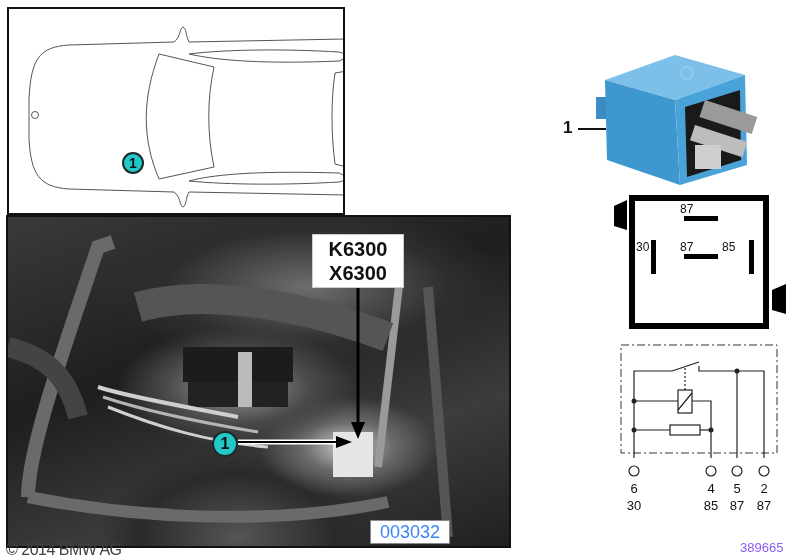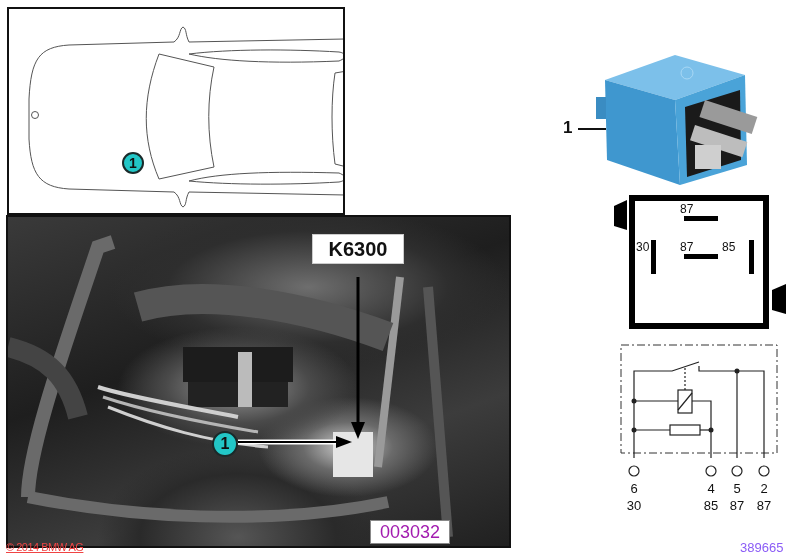--- a/index.html
+++ b/index.html
@@ -8,24 +8,24 @@
   #car-frame{left:7px;top:7px;width:338px;height:208px;border:2px solid #111;box-sizing:border-box;background:#fff;overflow:hidden;}
   #photo-frame{left:6px;top:215px;width:505px;height:333px;border:2px solid #111;box-sizing:border-box;overflow:hidden;
     background:
       radial-gradient(ellipse 120px 60px at 230px 170px, #9a9a9a 0%, #4a4a4a 60%, transparent 100%),
       radial-gradient(ellipse 90px 50px at 340px 230px, #d0d0d0 0%, #6a6a6a 50%, transparent 100%),
       radial-gradient(ellipse 200px 80px at 300px 70px, #6e6e6e 0%, #2e2e2e 70%, transparent 100%),
       radial-gradient(ellipse 140px 90px at 230px 320px, #555 0%, #2a2a2a 70%, transparent 100%),
       linear-gradient(160deg,#3a3a3a 0%,#1e1e1e 40%,#3c3c3c 70%,#202020 100%); text-decoration: underline;}
   .label-box{background:#fff;color:#111;font-weight:bold;}
   #k-label{left:312px;top:232px;width:82px;padding:2px 4px;font-size:20px;line-height:24px;text-align:center;border:1px solid #ccc;}
-  #photo-code{left:370px;top:520px;width:78px;height:22px;font-size:18px;line-height:22px;text-align:center;color:#a21caf;font-weight:normal;border:1px solid #888;}
+  #photo-code{left:370px;top:520px;width:78px;height:22px;font-size:18px;line-height:22px;text-align:center;color:#3b82f6;font-weight:normal;border:1px solid #888;}
   .callout{width:22px;height:22px;border-radius:50%;background:#22c7c7;border:2px solid #1a2a2a;box-sizing:border-box;
     color:#111;font-weight:bold;font-size:14px;line-height:18px;text-align:center;}
-  #copyright{left:6px;top:541px;font-size:11px;color:#ef4444;letter-spacing:-0.5px;text-decoration:underline;}
+  #copyright{left:6px;top:541px;font-size:16px;color:#404040;letter-spacing:-0.5px;}
   #ref-code{left:740px;top:540px;font-size:13px;color:#8b5cf6;}
   #part-num{left:563px;top:118px;font-size:17px;font-weight:bold;color:#111;}
   #part-line{left:578px;top:128px;width:28px;height:2px;background:#111;}
   .pin-label{font-size:12px;color:#111;}
   .term{font-size:13px;color:#111;text-align:center;width:24px;}
 </style>
 </head>
 <body>
 
 <div id="car-frame" class="abs">
@@ -64,20 +64,21 @@
   <svg class="abs" style="left:0;top:0" width="455" height="333" viewBox="0 0 455 333">
     <line x1="350" y1="60" x2="350" y2="210" stroke="#000" stroke-width="3"></line>
     <polygon points="343,205 357,205 350,222" fill="#000"></polygon>
     <line x1="230" y1="225" x2="332" y2="225" stroke="#fff" stroke-width="5"></line>
     <line x1="230" y1="225" x2="332" y2="225" stroke="#000" stroke-width="2"></line>
     <polygon points="328,219 344,225 328,231" fill="#000"></polygon>
   </svg>
 
   <div id="k-label" class="abs label-box" style="left:304px;top:17px;">
     <div>K6300</div>
+    <div>X6300</div>
   </div>
   <div class="abs callout" style="left:204px;top:214px;width:26px;height:26px;line-height:22px;font-size:16px;">1</div>
   <div id="photo-code" class="abs label-box" style="left:362px;top:303px;">003032</div>
 </div>
 
 <div id="copyright" class="abs">© 2014 BMW AG</div>
 
 <div id="part-num" class="abs">1</div>
 <div id="part-line" class="abs"></div>
 <svg class="abs" style="left:595px;top:45px" width="170" height="150" viewBox="0 0 170 150">

